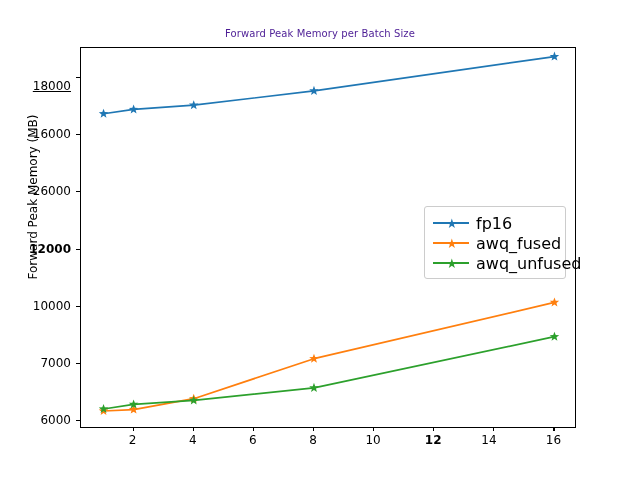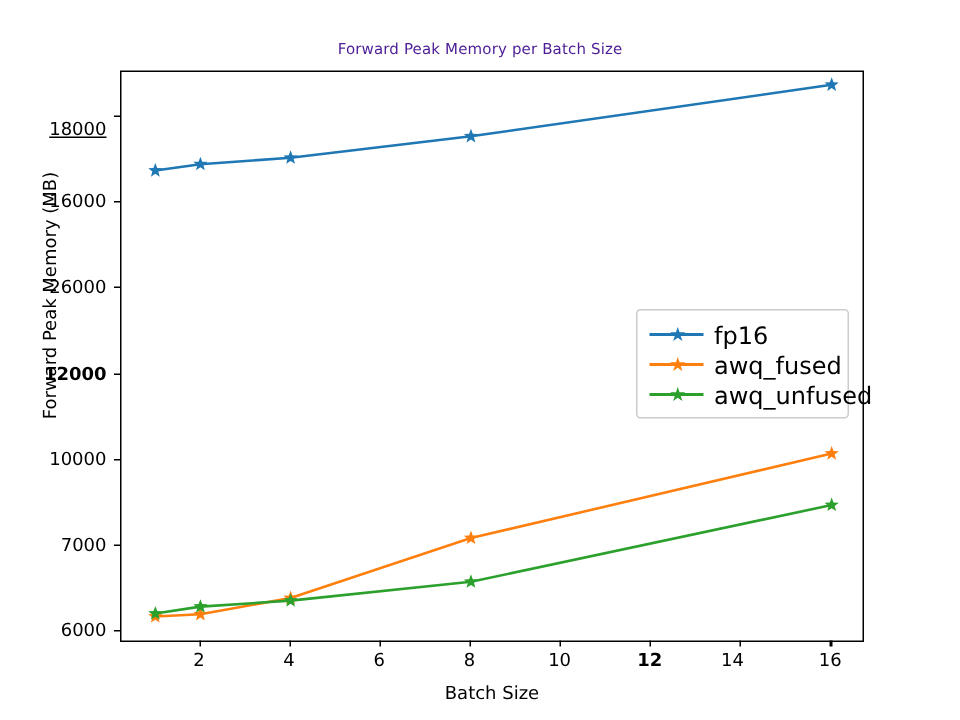--- a/index.html
+++ b/index.html
@@ -177,29 +177,28 @@
         <div class="xlabel-item" style="left: 172.727px;">4</div>
         <div class="xtick-mark" style="left: 192.727px;"></div>
         <div class="xlabel-item" style="left: 232.848px;">6</div>
         <div class="xtick-mark" style="left: 252.848px;"></div>
         <div class="xlabel-item" style="left: 292.97px;">8</div>
         <div class="xtick-mark" style="left: 312.97px;"></div>
         <div class="xlabel-item" style="left: 353.091px;">10</div>
         <div class="xtick-mark" style="left: 373.091px;"></div>
         <div class="xlabel-item" style="left: 413.212px; font-weight: bold;">12</div>
         <div class="xtick-mark" style="left: 433.212px;"></div>
-        <div class="xlabel-item" style="left: 456px; text-align: right;">14</div>
+        <div class="xlabel-item" style="left: 469px;">14</div>
         <div class="xtick-mark" style="left: 493.333px;"></div>
         <div class="xlabel-item" style="left: 533.455px;">16</div>
         <div class="xtick-mark" style="left: 553.455px;"></div>
       </div>
   </div>
 
   <div id="y-axis-title">Forward Peak Memory (MB)</div>
-  <div id="x-axis-title">Batch Size</div>
 
   <div id="plot-area">
     <svg id="plot-svg" width="496" height="381">
         <polyline points="22.55,65.74 52.61,61.45 112.73,57.16 232.97,42.87 473.45,8.57" fill="none" stroke="#1f77b4" stroke-width="1.7" stroke-linejoin="round"></polyline>
         <path d="M22.55 60.74L23.78 64.04L27.30 64.19L24.54 66.39L25.48 69.78L22.55 67.84L19.61 69.78L20.55 66.39L17.79 64.19L21.31 64.04Z" fill="#1f77b4"></path>
         <path d="M52.61 56.45L53.84 59.75L57.36 59.91L54.60 62.10L55.54 65.50L52.61 63.55L49.67 65.50L50.61 62.10L47.85 59.91L51.37 59.75Z" fill="#1f77b4"></path>
         <path d="M112.73 52.16L113.96 55.47L117.48 55.62L114.72 57.81L115.67 61.21L112.73 59.26L109.79 61.21L110.73 57.81L107.97 55.62L111.49 55.47Z" fill="#1f77b4"></path>
         <path d="M232.97 37.87L234.20 41.17L237.72 41.33L234.97 43.52L235.91 46.92L232.97 44.97L230.03 46.92L230.97 43.52L228.21 41.33L231.74 41.17Z" fill="#1f77b4"></path>
         <path d="M473.45 3.57L474.69 6.88L478.21 7.03L475.45 9.22L476.39 12.62L473.45 10.67L470.52 12.62L471.46 9.22L468.70 7.03L472.22 6.88Z" fill="#1f77b4"></path>
         <polyline points="22.55,362.99 52.61,361.56 112.73,350.70 232.97,310.69 473.45,254.38" fill="none" stroke="#ff7f0e" stroke-width="1.7" stroke-linejoin="round"></polyline>

